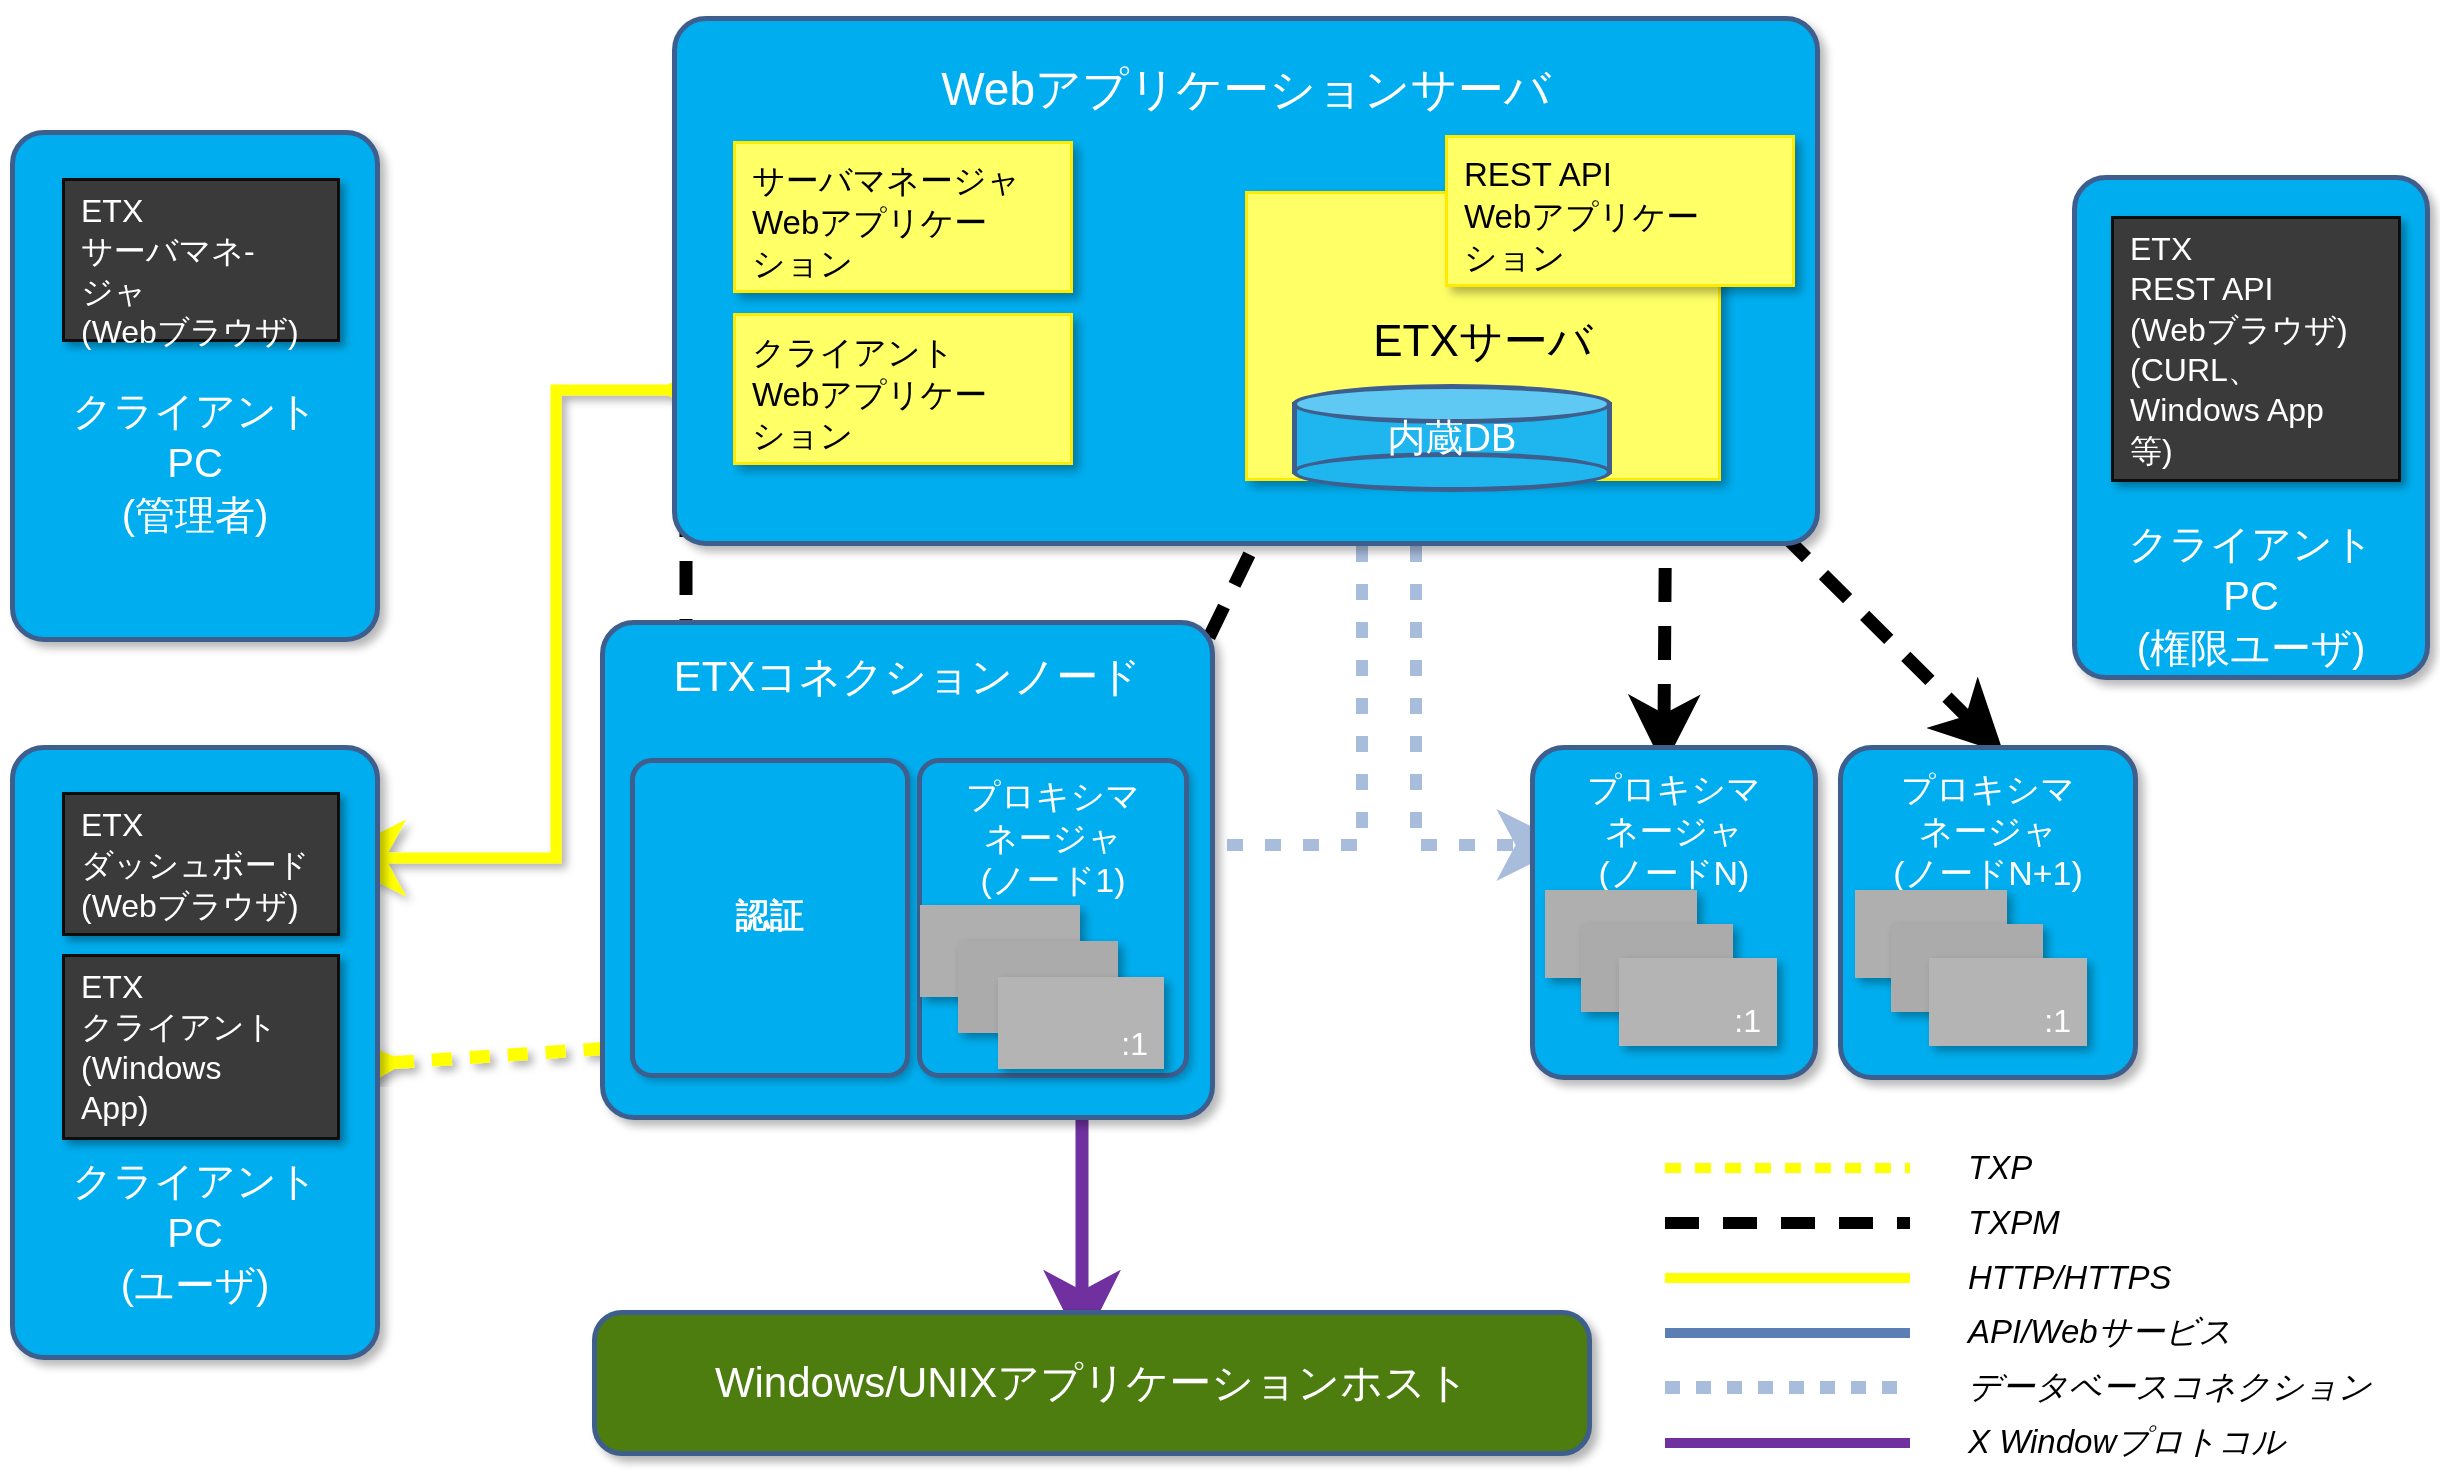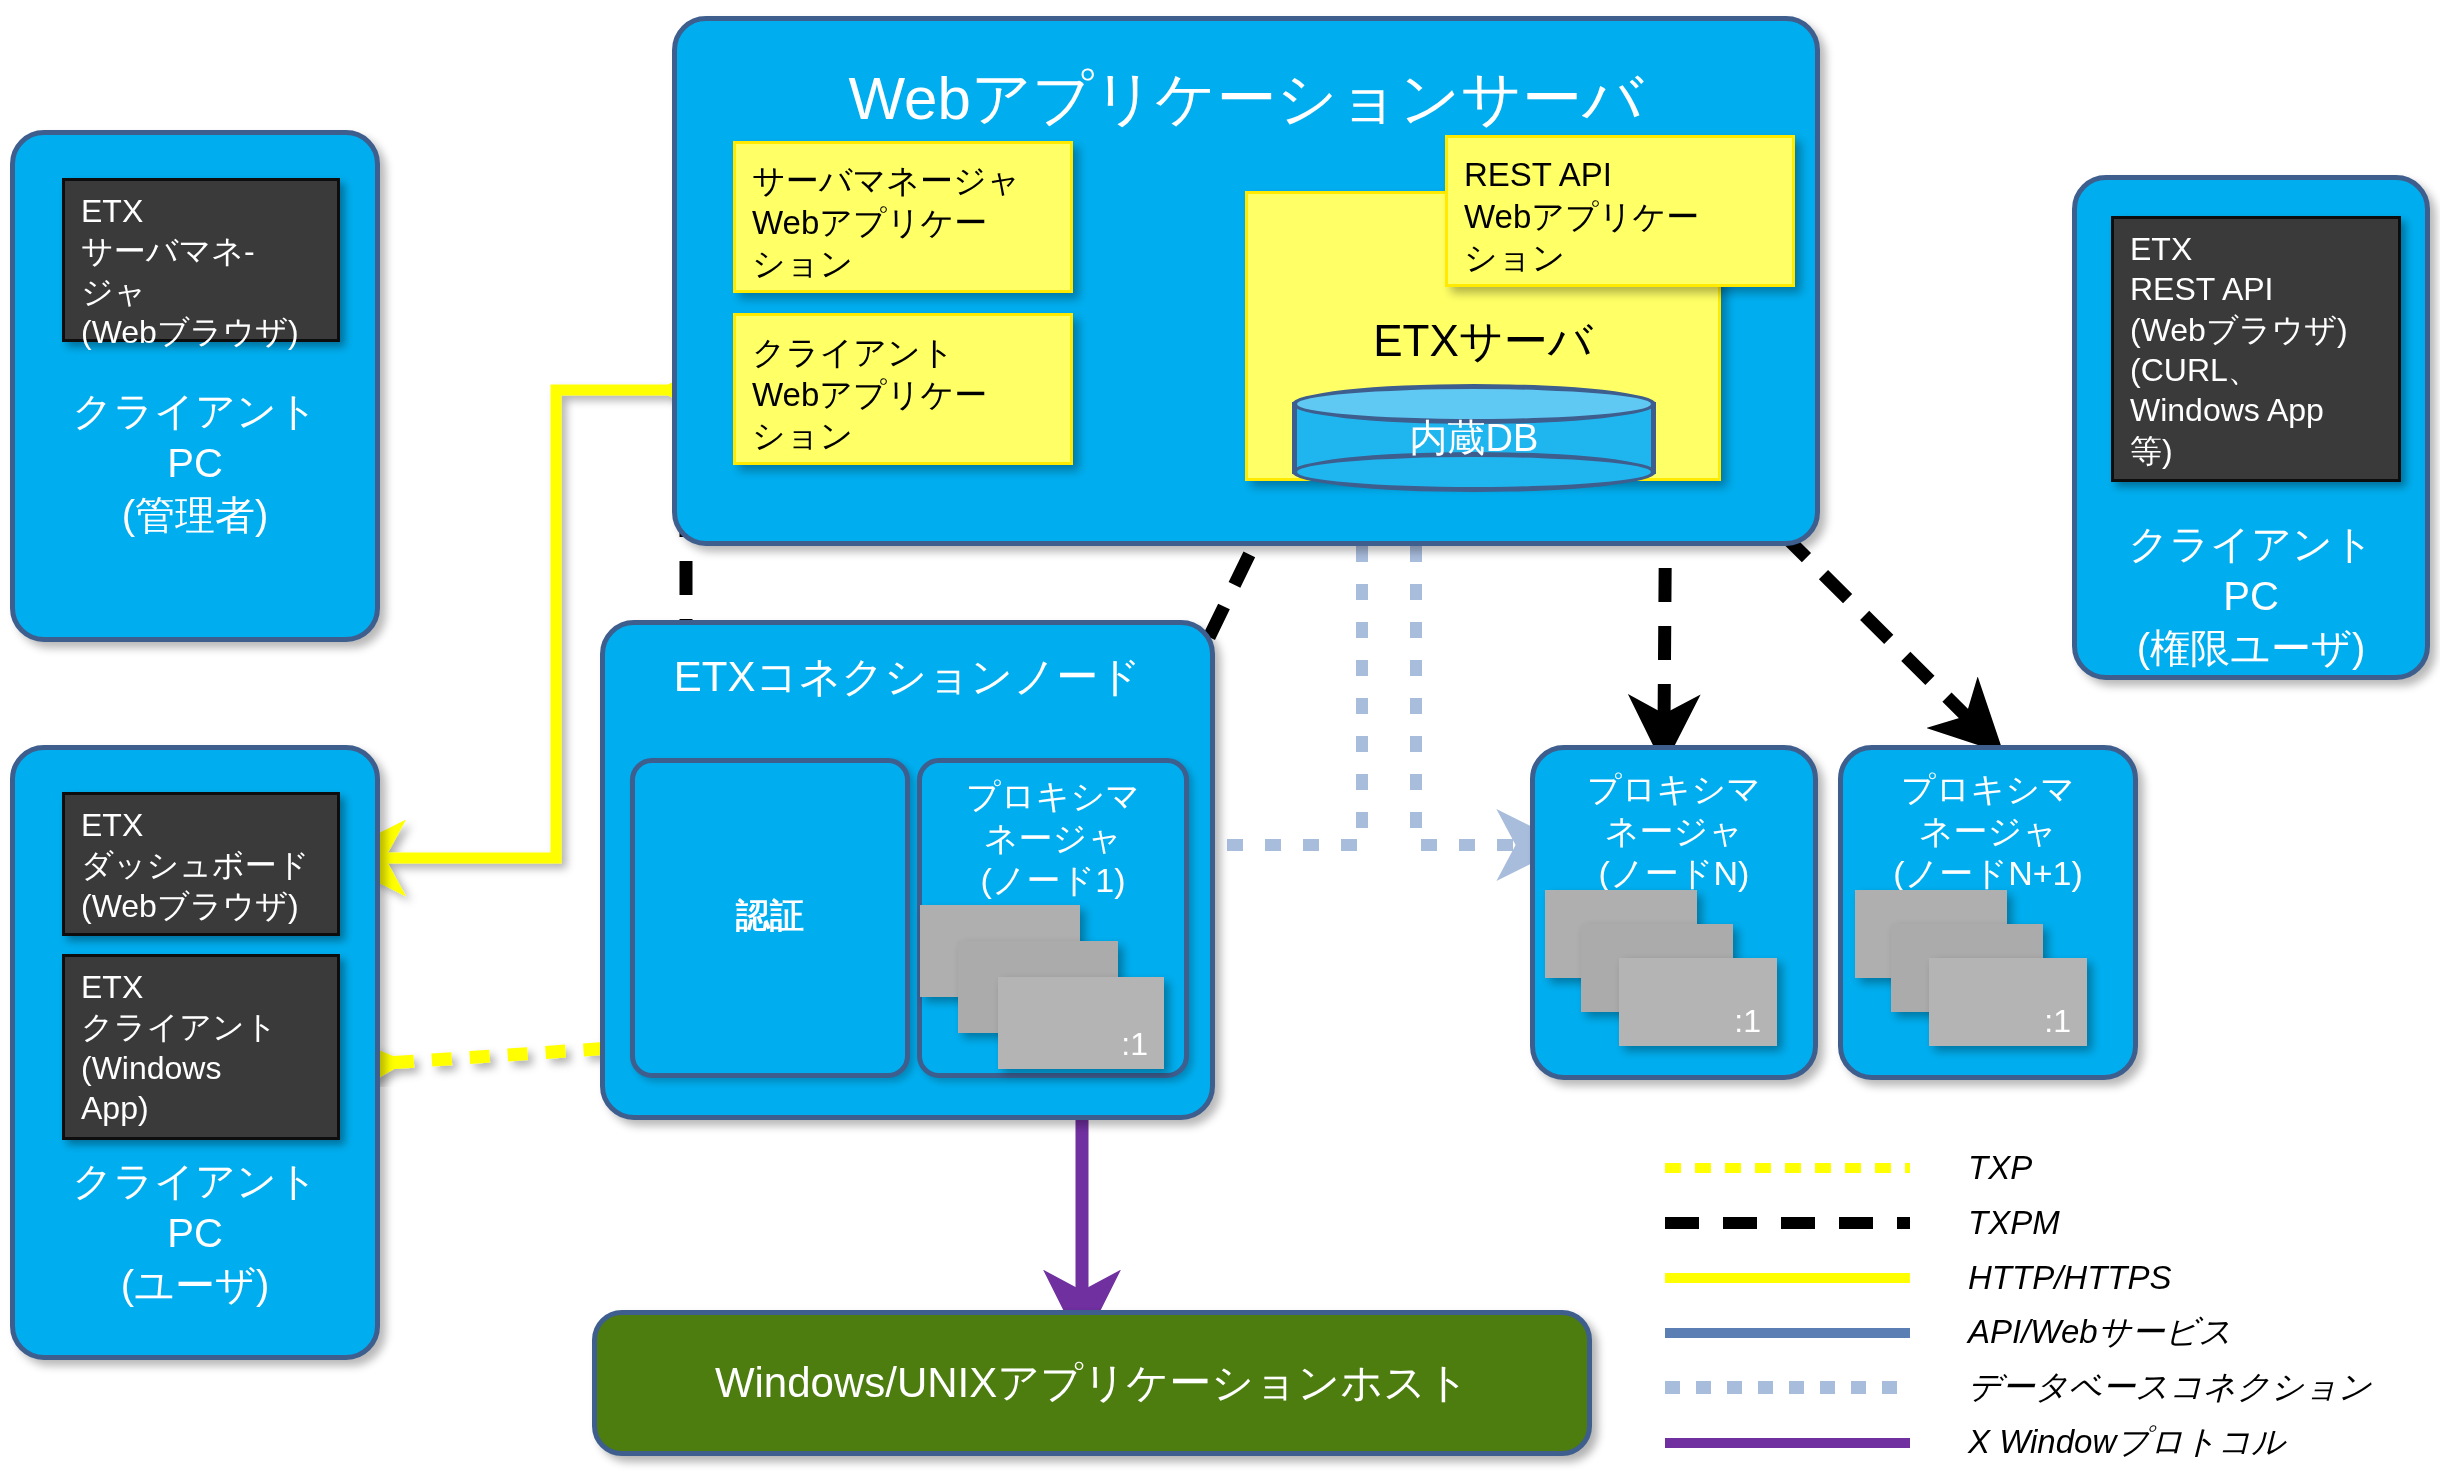--- a/index.html
+++ b/index.html
@@ -30,21 +30,21 @@
     padding:16px 14px 10px 16px;box-sizing:border-box;
     font-size:33px;line-height:1.26;
   }
   .purplebox{
     background:#4d7c0f;border:5px solid #3E5E8E;border-radius:30px;
     box-shadow:6px 6px 9px rgba(0,0,0,.30);
     color:#fff;display:flex;align-items:center;justify-content:center;
     font-size:42px;
   }
   .cyanlabel{color:#ffffff;text-align:center;font-size:40px;line-height:1.3;}
-  .cyantitle{color:#ffffff;text-align:center;font-size:60px;}
+  .cyantitle{color:#ffffff;text-align:center;font-size:46px;}
   .etxsrv-title{color:#000;text-align:center;font-size:44px;}
   .proxy-title{color:#fff;text-align:center;font-size:34px;line-height:1.24;}
   .auth-title{color:#fff;text-align:center;font-size:34px;font-weight:bold;}
 
   
   .stack{position:absolute;}
   .sess{position:absolute;background:#ABABAB;box-shadow:5px 5px 9px rgba(0,0,0,.33);
         color:#ffffff;font-size:32px;display:flex;align-items:flex-end;
         justify-content:flex-end;padding:4px 16px 6px 0;box-sizing:border-box;}
   .sess.s1{background:#AFAFAF;}
@@ -201,21 +201,21 @@
       <div>(権限ユーザ)</div>
     </div>
   </div>
 
   <div class="node cyanbox" style="left:672px;top:16px;width:1148px;height:530px;">
     <div class="cyantitle" style="position:absolute;left:0;top:38px;width:100%;">Webアプリケーションサーバ</div>
 
     <div class="node" style="left:568px;top:170px;width:476px;height:290px;background:#FFFF66;
                 border:3px solid #FFEA00;box-shadow:6px 6px 9px rgba(0,0,0,.30);">
       <div class="etxsrv-title" style="position:absolute;left:0;top:118px;width:100%;">ETXサーバ</div>
-      <div class="cyl" style="left:44px;top:190px;width:320px;height:108px;padding-left:44px;">
+      <div class="cyl" style="left:44px;top:190px;width:320px;height:108px;">
         <div class="body"></div>
         <div class="bot"></div>
         <div class="top"></div>
         <div class="lbl">内蔵DB</div>
       </div>
     </div>
 
     <div class="node yellowbox" style="left:56px;top:120px;width:340px;height:152px;">
       <div>サーバマネージャ</div>
       <div>Webアプリケー</div>

